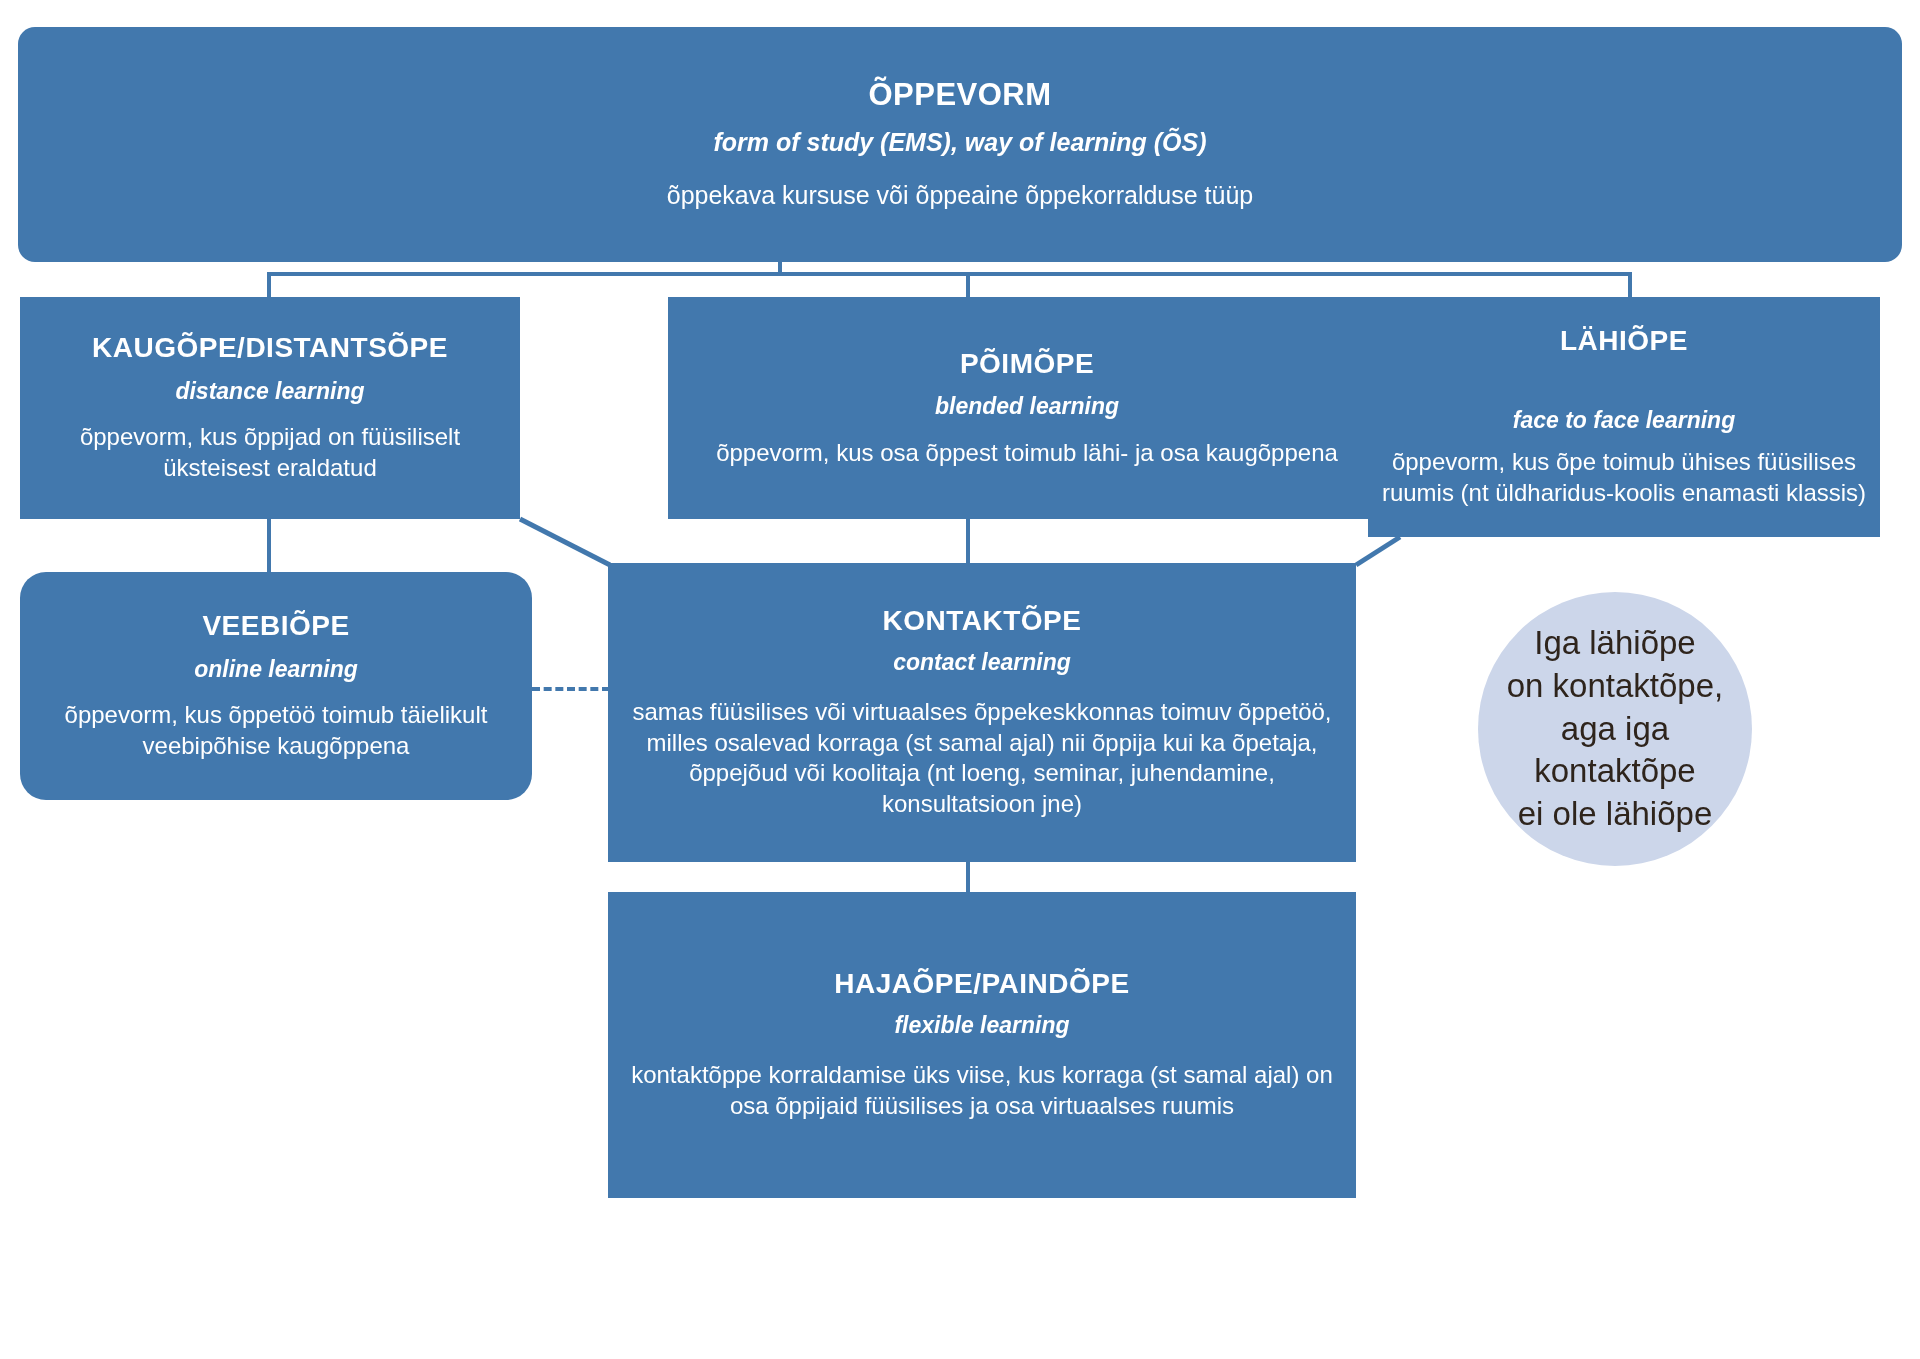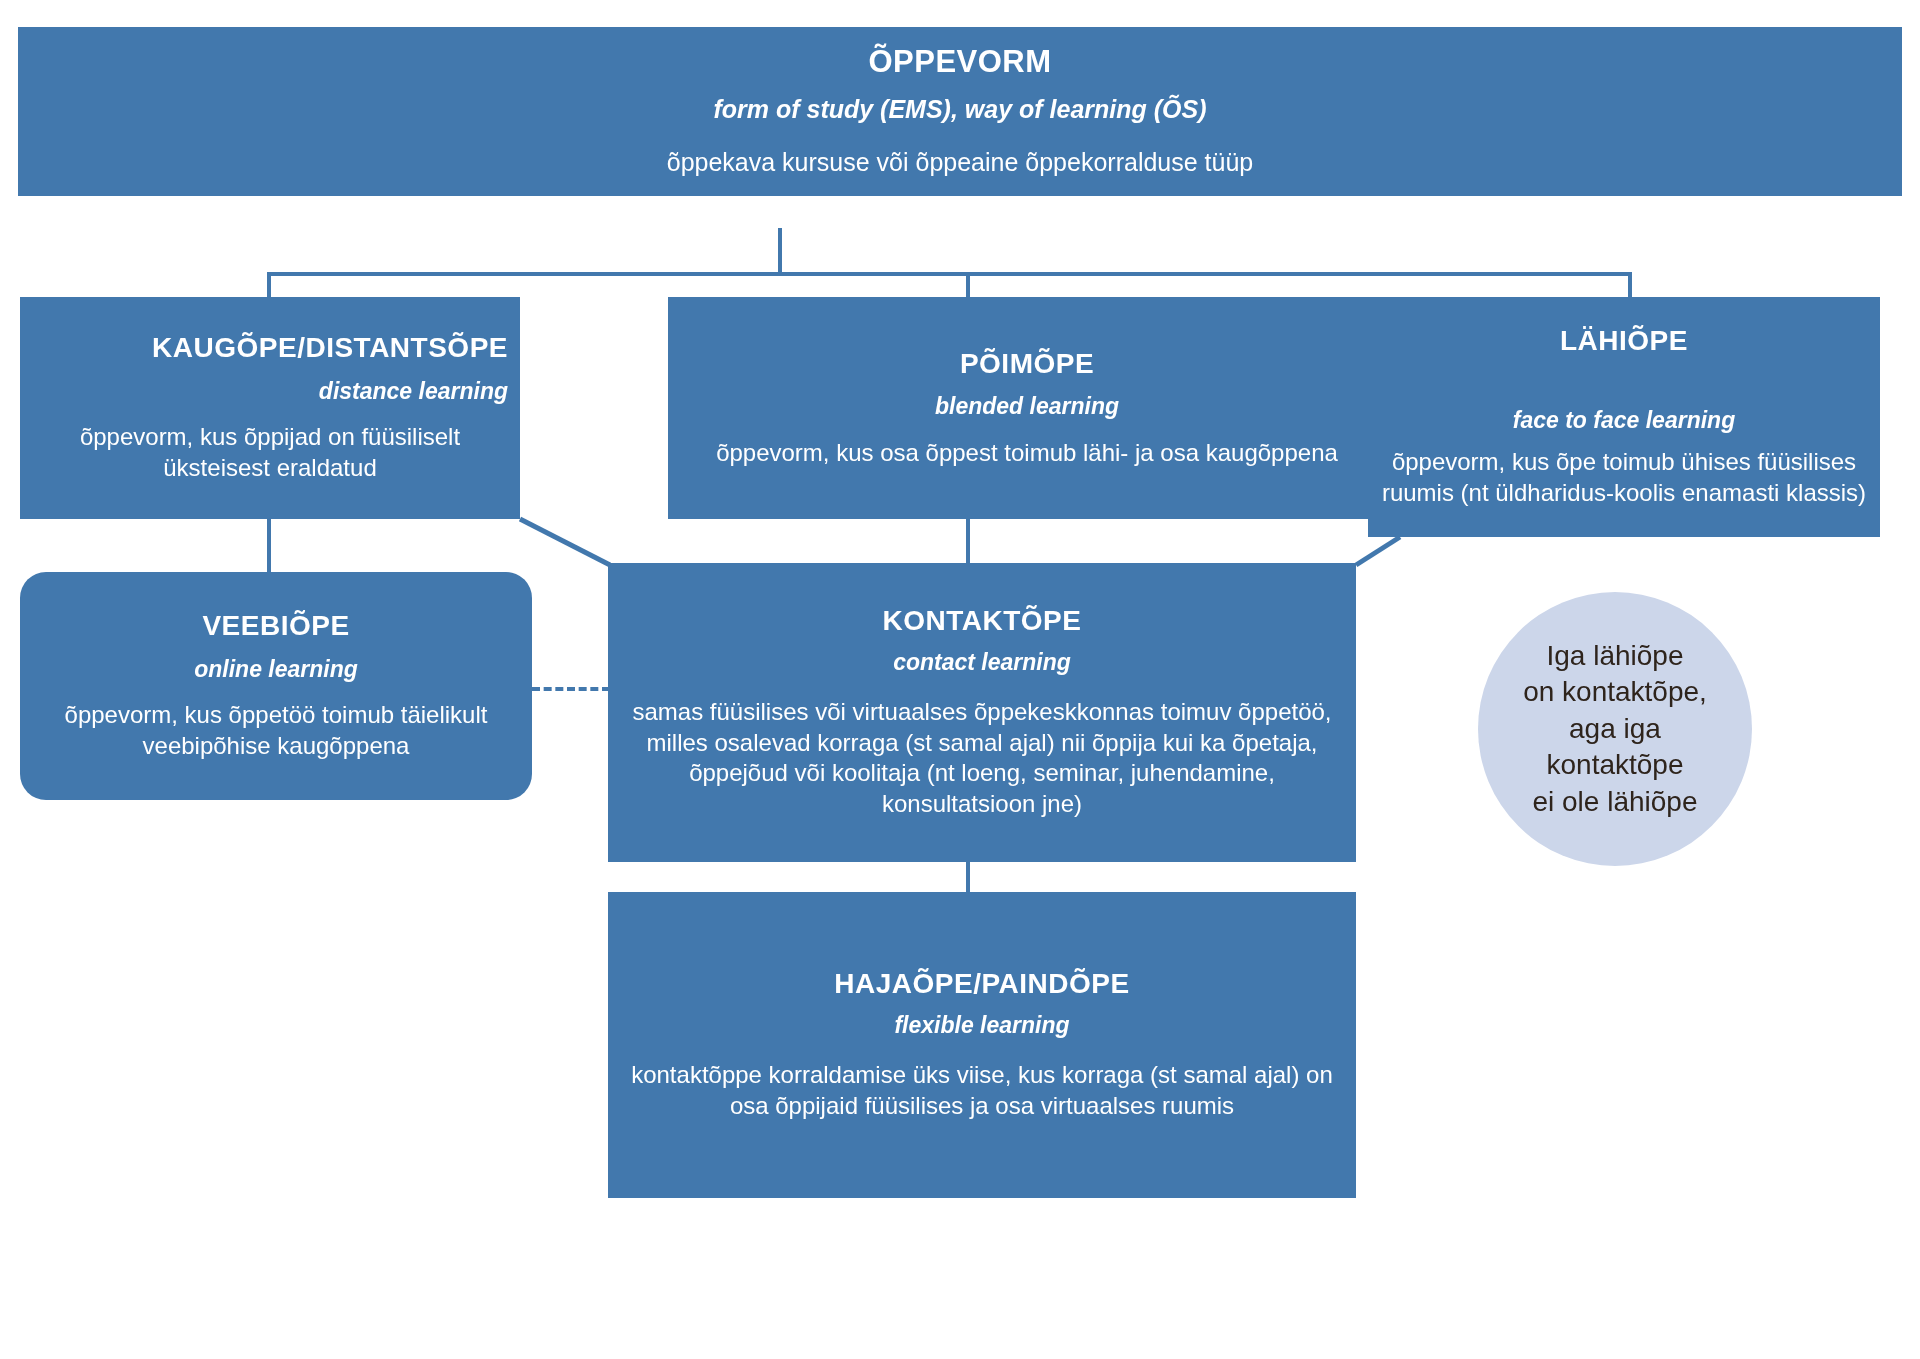--- a/index.html
+++ b/index.html
@@ -38,32 +38,32 @@
     font-weight:bold;
     line-height:1.15;
   }
   .box .desc{
     line-height:1.28;
     font-weight:normal;
   }
 
   
   #root{
-    left:18px; top:27px; width:1884px; height:169px;
+    left:18px; top:27px; width:1884px; height:235px;
     padding:8px 30px;
+    border-radius:17px;
   }
   #root .ttl{font-size:31px; margin-bottom:16px;}
   #root .en{font-size:25px; margin-bottom:22px;}
   #root .desc{font-size:25px;}
 
   
   #kaug{
     left:20px; top:297px; width:500px; height:222px;
     padding:6px 12px;
-    align-items:flex-end;
   }
   #kaug .ttl{font-size:28px; margin-bottom:14px;}
   #kaug .en{font-size:23px; margin-bottom:18px;}
   #kaug .desc{font-size:24px;}
 
   #poim{
     left:668px; top:297px; width:718px; height:222px;
     padding:6px 12px;
   }
   #poim .ttl{font-size:28px; margin-bottom:14px;}
@@ -120,21 +120,21 @@
     position:absolute;
     left:1478px; top:592px;
     width:274px; height:274px;
     border-radius:50%;
     background:#ccd6ea;
     color:#2e241c;
     display:flex;
     align-items:center;
     justify-content:center;
     text-align:center;
-    font-size:28px;
+    font-size:33px;
     line-height:1.30;
     z-index:4;
   }
 
   
   .conn{position:absolute; background:#4278ad; z-index:2;}
   .v{width:4px;}
   .h{height:4px;}
   svg.diag{position:absolute; z-index:2; overflow:visible;}
   .dash{

